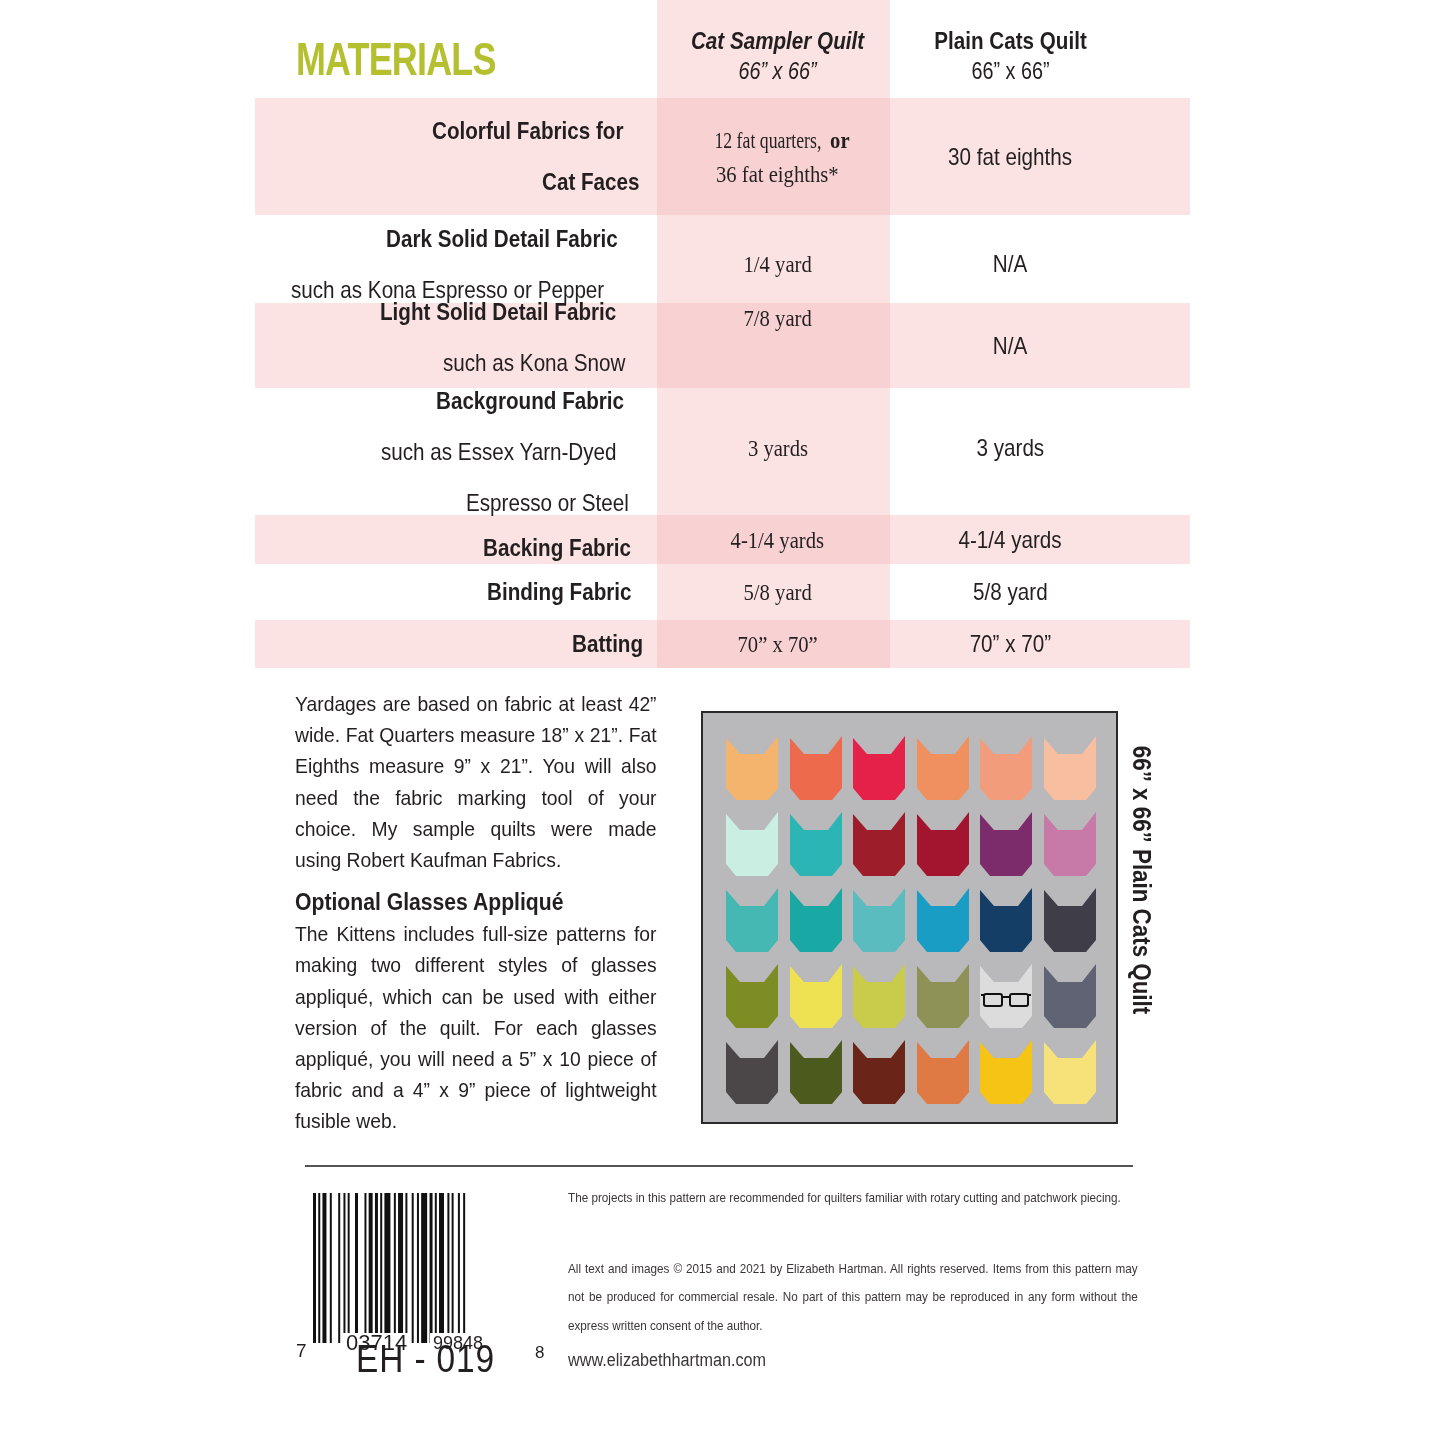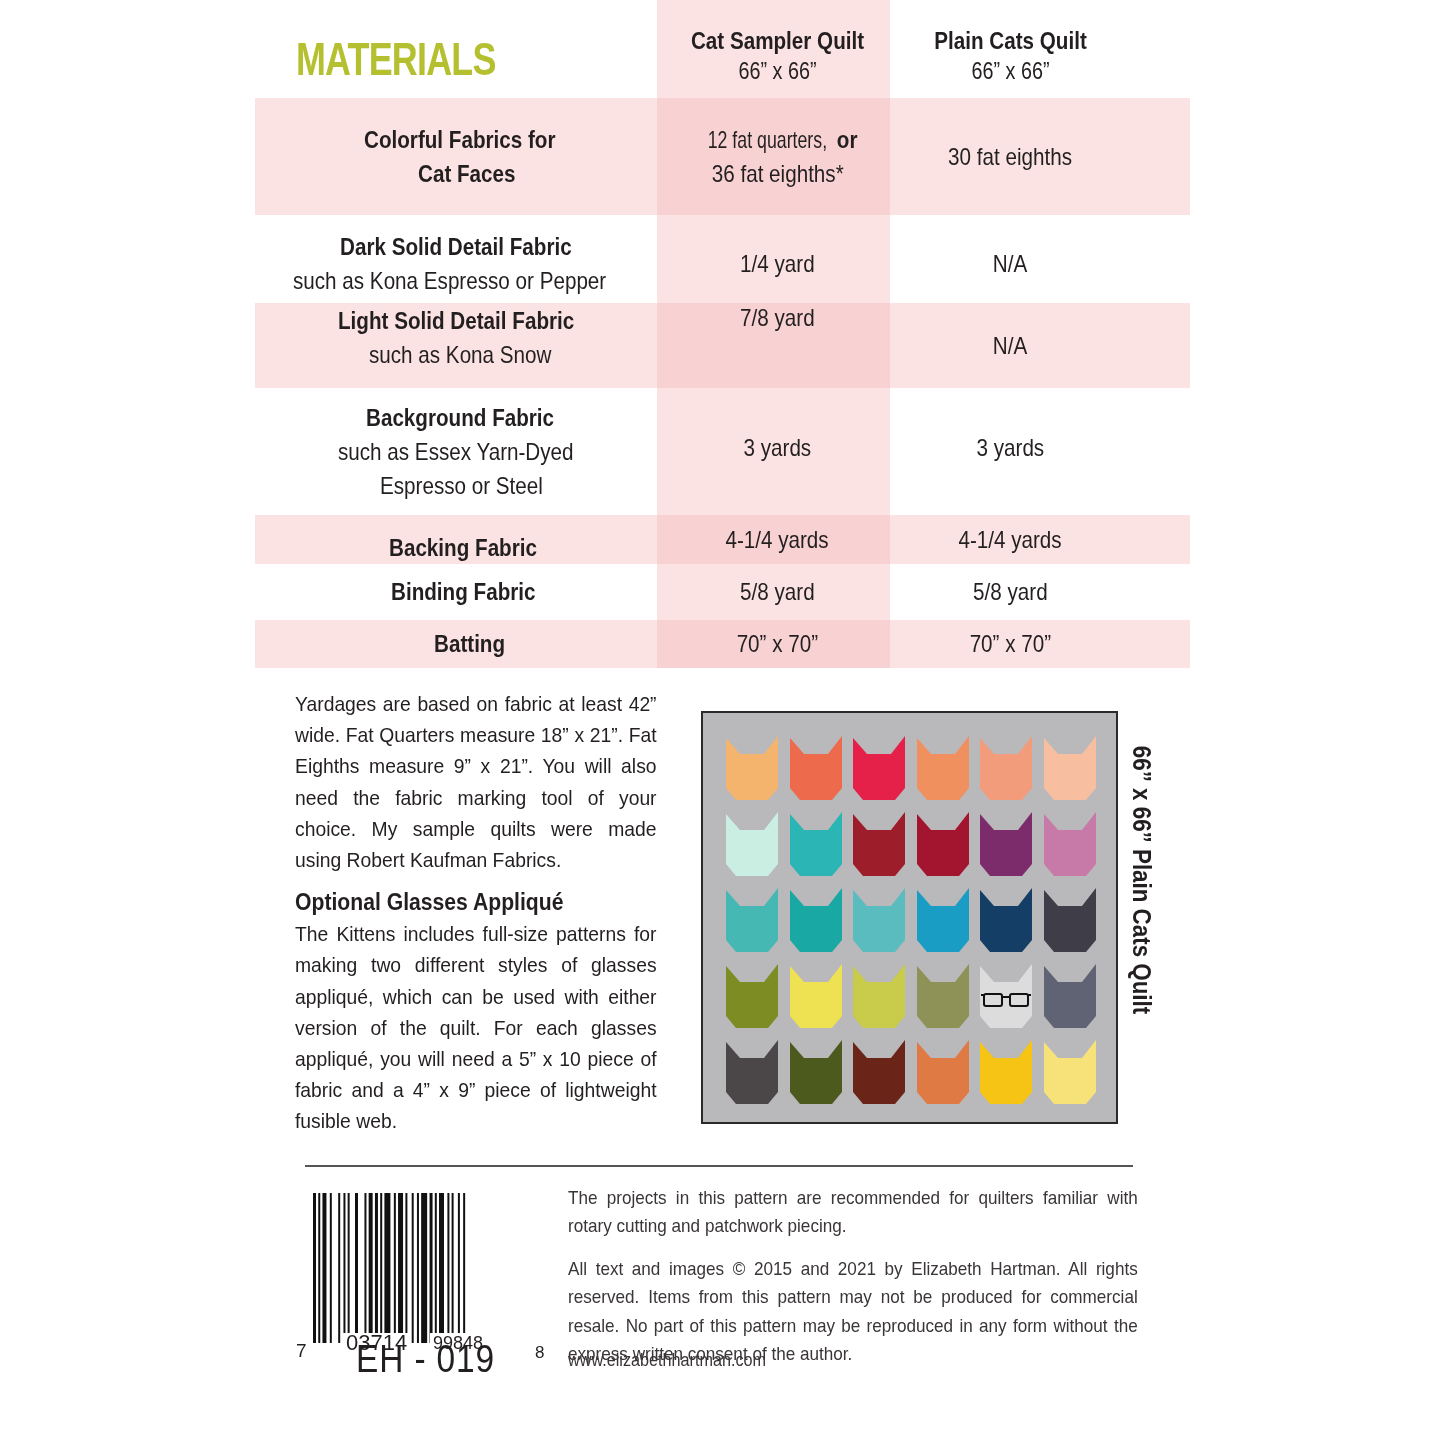--- a/index.html
+++ b/index.html
@@ -12,26 +12,26 @@
   .row-band .x { position: absolute; left: 402px; top: 0; width: 233px; height: 100%; background: #f8d2d2; }
 
   .title { position: absolute; left: 296px; top: 36px; font-size: 46px; font-weight: 700; color: #b5c030;
            letter-spacing: -1px; transform: scaleX(0.78); transform-origin: left top; line-height: 1; }
 
   .colhead { position: absolute; text-align: center; width: 233px; line-height: 30px; }
   .colhead .h { font-weight: 700; font-size: 24px; display: block; transform: scaleX(0.86); }
   .colhead .s { font-size: 23px; display: block; transform: scaleX(0.86); }
 
   .cell { position: absolute; display: flex; align-items: center; }
-  .label { left: 295px; width: 360px; font-size: 24px; line-height: 34px; flex-direction: column; align-items: center; justify-content: center; }
+  .label { left: 295px; width: 360px; font-size: 24px; line-height: 34px; flex-direction: column; align-items: flex-end; justify-content: center; gap: 17px; }
   .label .b { font-weight: 700; transform: scaleX(0.86); transform-origin: left center; white-space: nowrap; }
   .label .n { transform: scaleX(0.86); transform-origin: left center; white-space: nowrap; }
   .val { width: 233px; justify-content: center; text-align: center; font-size: 24px; line-height: 34px; }
   .val span { transform: scaleX(0.86); display: inline-block; white-space: nowrap; }
-  .v1 { left: 661px; }
+  .v1 { left: 661px; font-family: Liberation Serif, serif; }
   .v2 { left: 894px; align-items: center; }
 
   
   .para { position: absolute; left: 295px; width: 362px; font-size: 21px; line-height: 31.2px;
           text-align: justify; text-align-last: left; }
   .para .inner { display: block; transform: scaleX(0.92); transform-origin: left top; width: 393px; }
   .subhead { font-weight: 700; font-size: 23px; display: block; }
 
   
   .quilt { position: absolute; left: 701px; top: 711px; width: 417px; height: 413px; background: #b9b8ba;
@@ -40,21 +40,21 @@
   .cat svg { width: 100%; height: 100%; display: block; }
   .vlabel { position: absolute; left: 1126px; top: 740px; width: 30px; height: 280px; }
   .vlabel span { position: absolute; left: 50%; top: 50%; white-space: nowrap; font-weight: 700; font-size: 26px;
                  transform: translate(-50%,-50%) rotate(90deg) scaleX(0.86); }
 
   
   .divider { position: absolute; left: 305px; top: 1165px; width: 828px; height: 2px; background: #555; }
   .barcode { position: absolute; left: 313px; top: 1193px; width: 225px; height: 150px; }
   .bc-num { position: absolute; font-family: "Liberation Sans", sans-serif; font-size: 19px; background: #fff; line-height: 20px; }
   .sku { position: absolute; left: 356px; top: 1338px; font-size: 38px; letter-spacing: 1px; transform: scaleX(0.88); transform-origin: left top; }
-  .foot { position: absolute; left: 568px; width: 570px; font-size: 19px; line-height: 28.4px; color: #3a3536; }
+  .foot { position: absolute; left: 568px; width: 570px; font-size: 13px; line-height: 28.4px; color: #3a3536; }
   .foot .inner { display: block; transform: scaleX(0.9); transform-origin: left top; width: 633px; text-align: justify; text-align-last: left; }
 </style>
 </head>
 <body>
 
 <div class="col-band"></div>
 <div class="row-band" style="top:98px;height:117px;">
     <div class="x"></div>
   </div>
 <div class="row-band" style="top:303px;height:85px;">
@@ -62,21 +62,21 @@
   </div>
 <div class="row-band" style="top:515px;height:49px;">
     <div class="x"></div>
   </div>
 <div class="row-band" style="top:620px;height:48px;">
     <div class="x"></div>
   </div>
 
 <div class="title">MATERIALS</div>
 
-<div class="colhead" style="left:661px;top:26px;">
+<div class="colhead" style="left:661px;top:26px;font-style:italic;">
   <span class="h">Cat Sampler Quilt</span>
   <span class="s">66” x 66”</span>
 </div>
 <div class="colhead" style="left:894px;top:26px;">
   <span class="h">Plain Cats Quilt</span>
   <span class="s">66” x 66”</span>
 </div>
 
 <div class="cell label" style="top:98px;height:117px;">
   <span class="b">Colorful Fabrics for</span>

